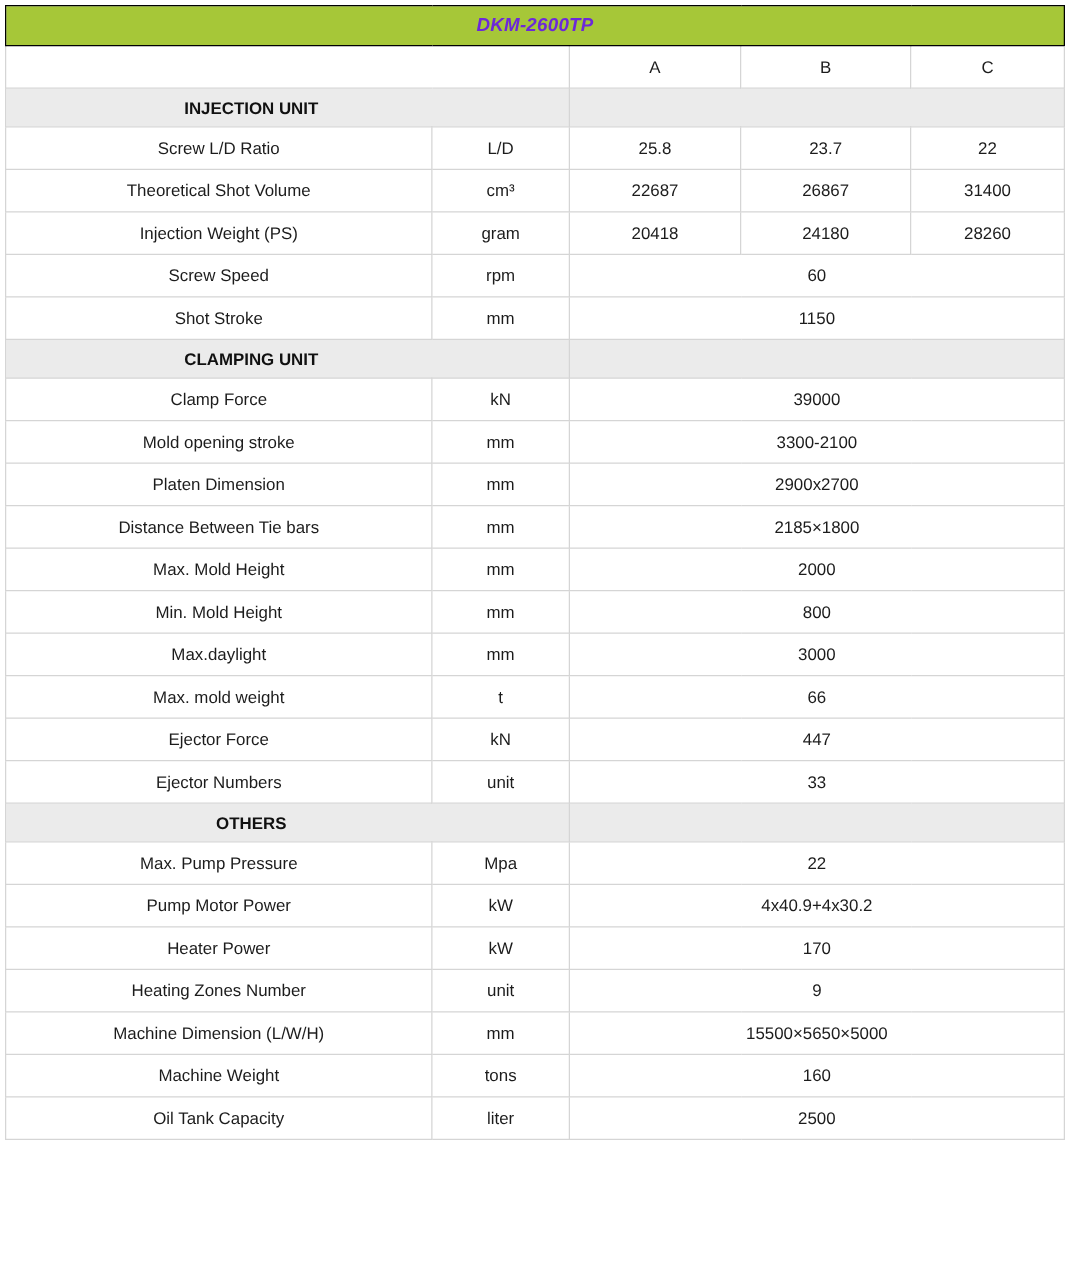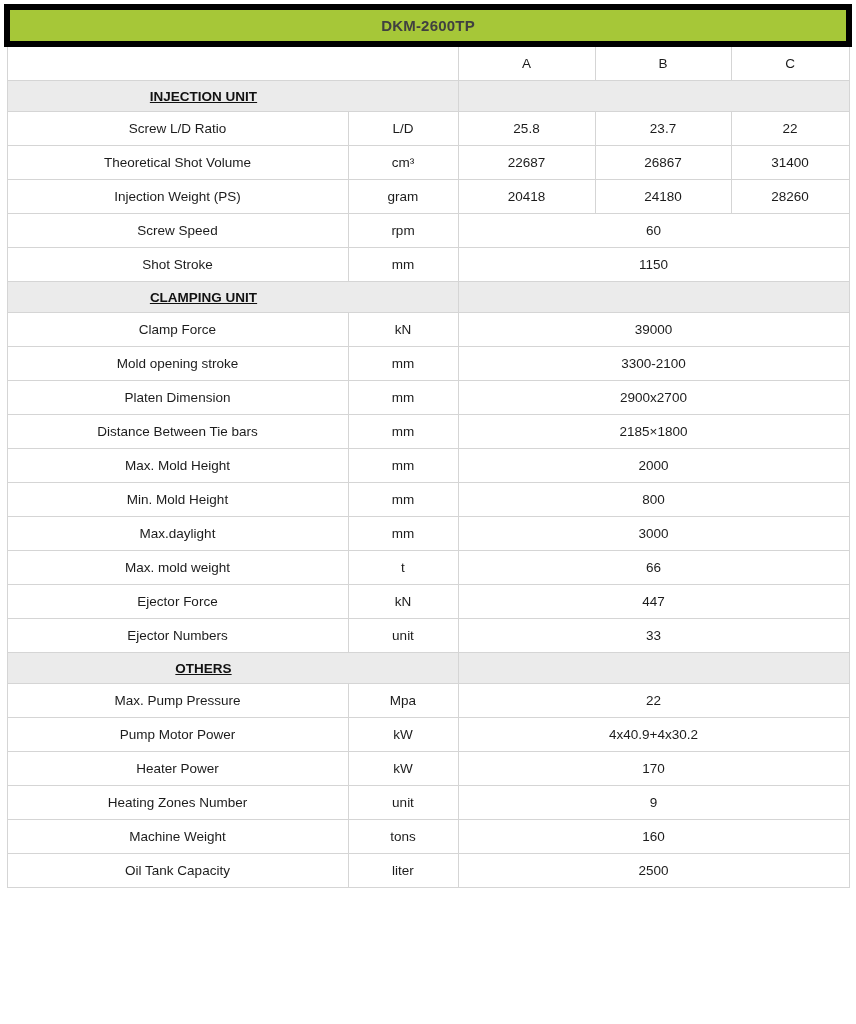--- a/index.html
+++ b/index.html
@@ -25,43 +25,43 @@
   table.spec td, table.spec th {
     border: 1px solid #d5d5d5;
     text-align: center;
     vertical-align: middle;
     padding: 0 4px;
     overflow: hidden;
     white-space: nowrap;
   }
   tr.title-row th {
     background: #a6c738;
-    border: 6px solid #000000;
+    border: 1px solid #000000;
     height: 31px;
     font-size: 15px;
     font-weight: bold;
-    color: #404040;
+    color: #6d28d9;
     letter-spacing: 0.2px;
+    font-style: italic;
   }
   tr.colhead-row td {
     height: 33px;
     font-size: 13.5px;
     color: #1c1c1c;
   }
   tr.section-row td {
     background: #ebebeb;
     height: 30px;
     font-weight: bold;
     font-size: 13.5px;
     color: #111111;
   }
   tr.section-row td.section-label {
     
     padding-right: 62px;
-    text-decoration: underline;
   }
   tr.data-row td {
     height: 33px;
     background: #ffffff;
   }
 </style>
 </head>
 <body>
 
 <div class="page">
@@ -192,20 +192,25 @@
           <td>Heater Power</td>
           <td>kW</td>
           <td colspan="3">170</td>
         </tr>
         <tr class="data-row">
           <td>Heating Zones Number</td>
           <td>unit</td>
           <td colspan="3">9</td>
         </tr>
         <tr class="data-row">
+          <td>Machine Dimension (L/W/H)</td>
+          <td>mm</td>
+          <td colspan="3">15500×5650×5000</td>
+        </tr>
+        <tr class="data-row">
           <td>Machine Weight</td>
           <td>tons</td>
           <td colspan="3">160</td>
         </tr>
         <tr class="data-row">
           <td>Oil Tank Capacity</td>
           <td>liter</td>
           <td colspan="3">2500</td>
         </tr>
       </tbody>

